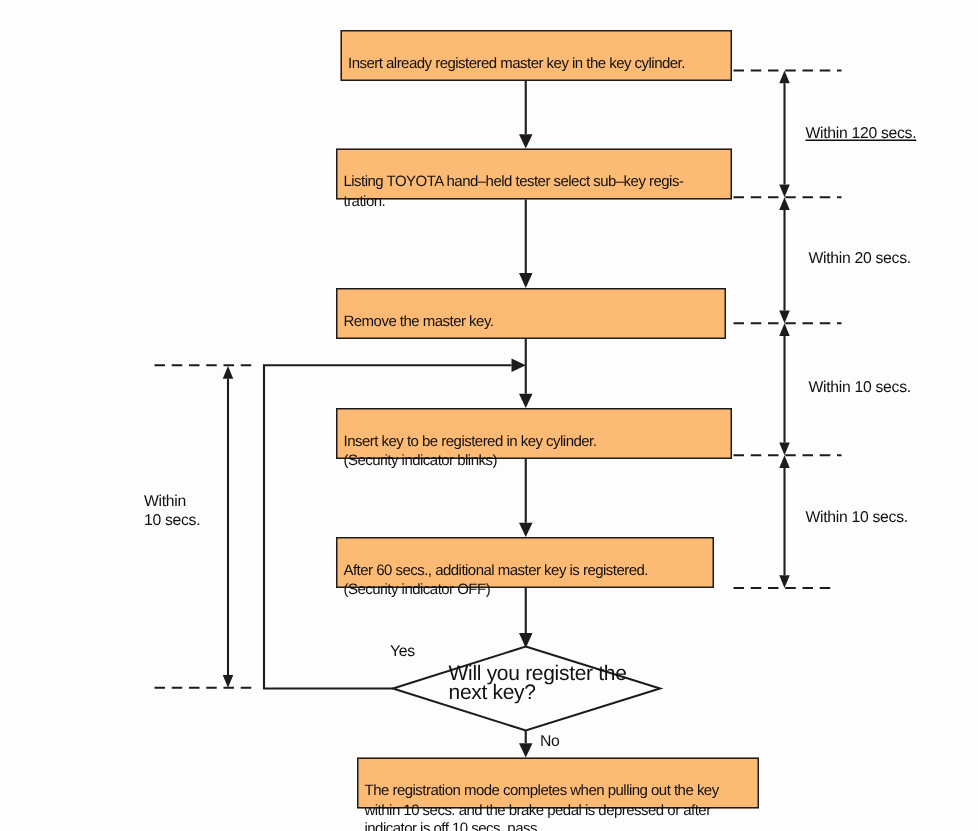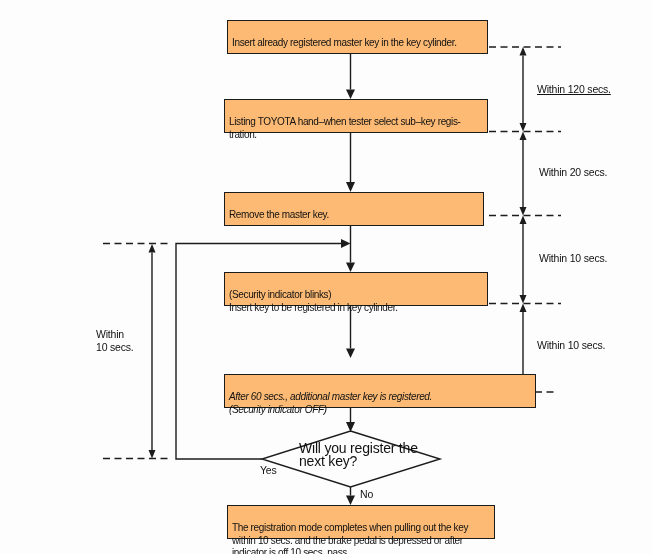--- a/index.html
+++ b/index.html
@@ -46,29 +46,29 @@
     font-size: 14px;
     letter-spacing: -0.2px;
     line-height: 12.5px;
     z-index: 3;
   }
   
   #box1 { left: 227px; top: 20px;  width: 261px; height: 27px; }
   #box2 { left: 224px; top: 99px;  width: 264px; height: 33px; }
   #box3 { left: 224px; top: 192px; width: 260px; height: 24px; }
   #box4 { left: 224px; top: 272px; width: 264px; height: 33px; }
-  #box5 { left: 224px; top: 374px; width: 312px; height: 34px; font-style: italic; }
-  #box6 { left: 227px; top: 505px; width: 268px; height: 24px; }
+  #box5 { left: 224px; top: 358px; width: 252px; height: 34px; }
+  #box6 { left: 238px; top: 505px; width: 268px; height: 24px; }
   
   #timing-right-0 { left: 537px; top: 83px; text-decoration: underline; }
   #timing-right-1 { left: 539px; top: 166px; }
   #timing-right-2 { left: 539px; top: 252px; }
   #timing-right-3 { left: 537px; top: 339px; }
   #timing-left    { left: 96px;  top: 328px; }
-  #label-yes      { left: 260px; top: 428px; margin-top: 36px; }
+  #label-yes      { left: 260px; top: 428px; }
   #label-no       { left: 328px; top: 488px; padding-left: 32px; }
   svg line, svg polyline { stroke: #1c1c1c; stroke-width: 1.4; fill: none; }
   svg .dash { stroke-dasharray: 7 4.5; }
   svg polygon.head { fill: #1c1c1c; stroke: none; }
   svg polygon.shape { fill: #fdfdfd; stroke: #1c1c1c; stroke-width: 1.4; }
 </style>
 </head>
 <body>
 
 <div id="canvas">
@@ -135,31 +135,31 @@
     </g>
 
     <polygon class="shape" points="350.5,431 440,459 350.5,487 262,459"></polygon>
   </svg>
 
   <div class="box" id="box1">
     <div>Insert already registered master key in the key cylinder.</div>
   </div>
 
   <div class="box" id="box2">
-    <div>Listing TOYOTA hand–when tester select sub–key regis-</div>
+    <div>Listing TOYOTA hand–held tester select sub–key regis-</div>
     <div>tration.</div>
   </div>
 
   <div class="box" id="box3">
     <div>Remove the master key.</div>
   </div>
 
   <div class="box" id="box4">
+    <div>Insert key to be registered in key cylinder.</div>
     <div>(Security indicator blinks)</div>
-    <div>Insert key to be registered in key cylinder.</div>
   </div>
 
   <div class="box" id="box5">
     <div>After 60 secs., additional master key is registered.</div>
     <div>(Security indicator OFF)</div>
   </div>
 
   <div class="box" id="box6">
     <div>The registration mode completes when pulling out the key</div>
     <div>within 10 secs. and the brake pedal is depressed or after</div>

